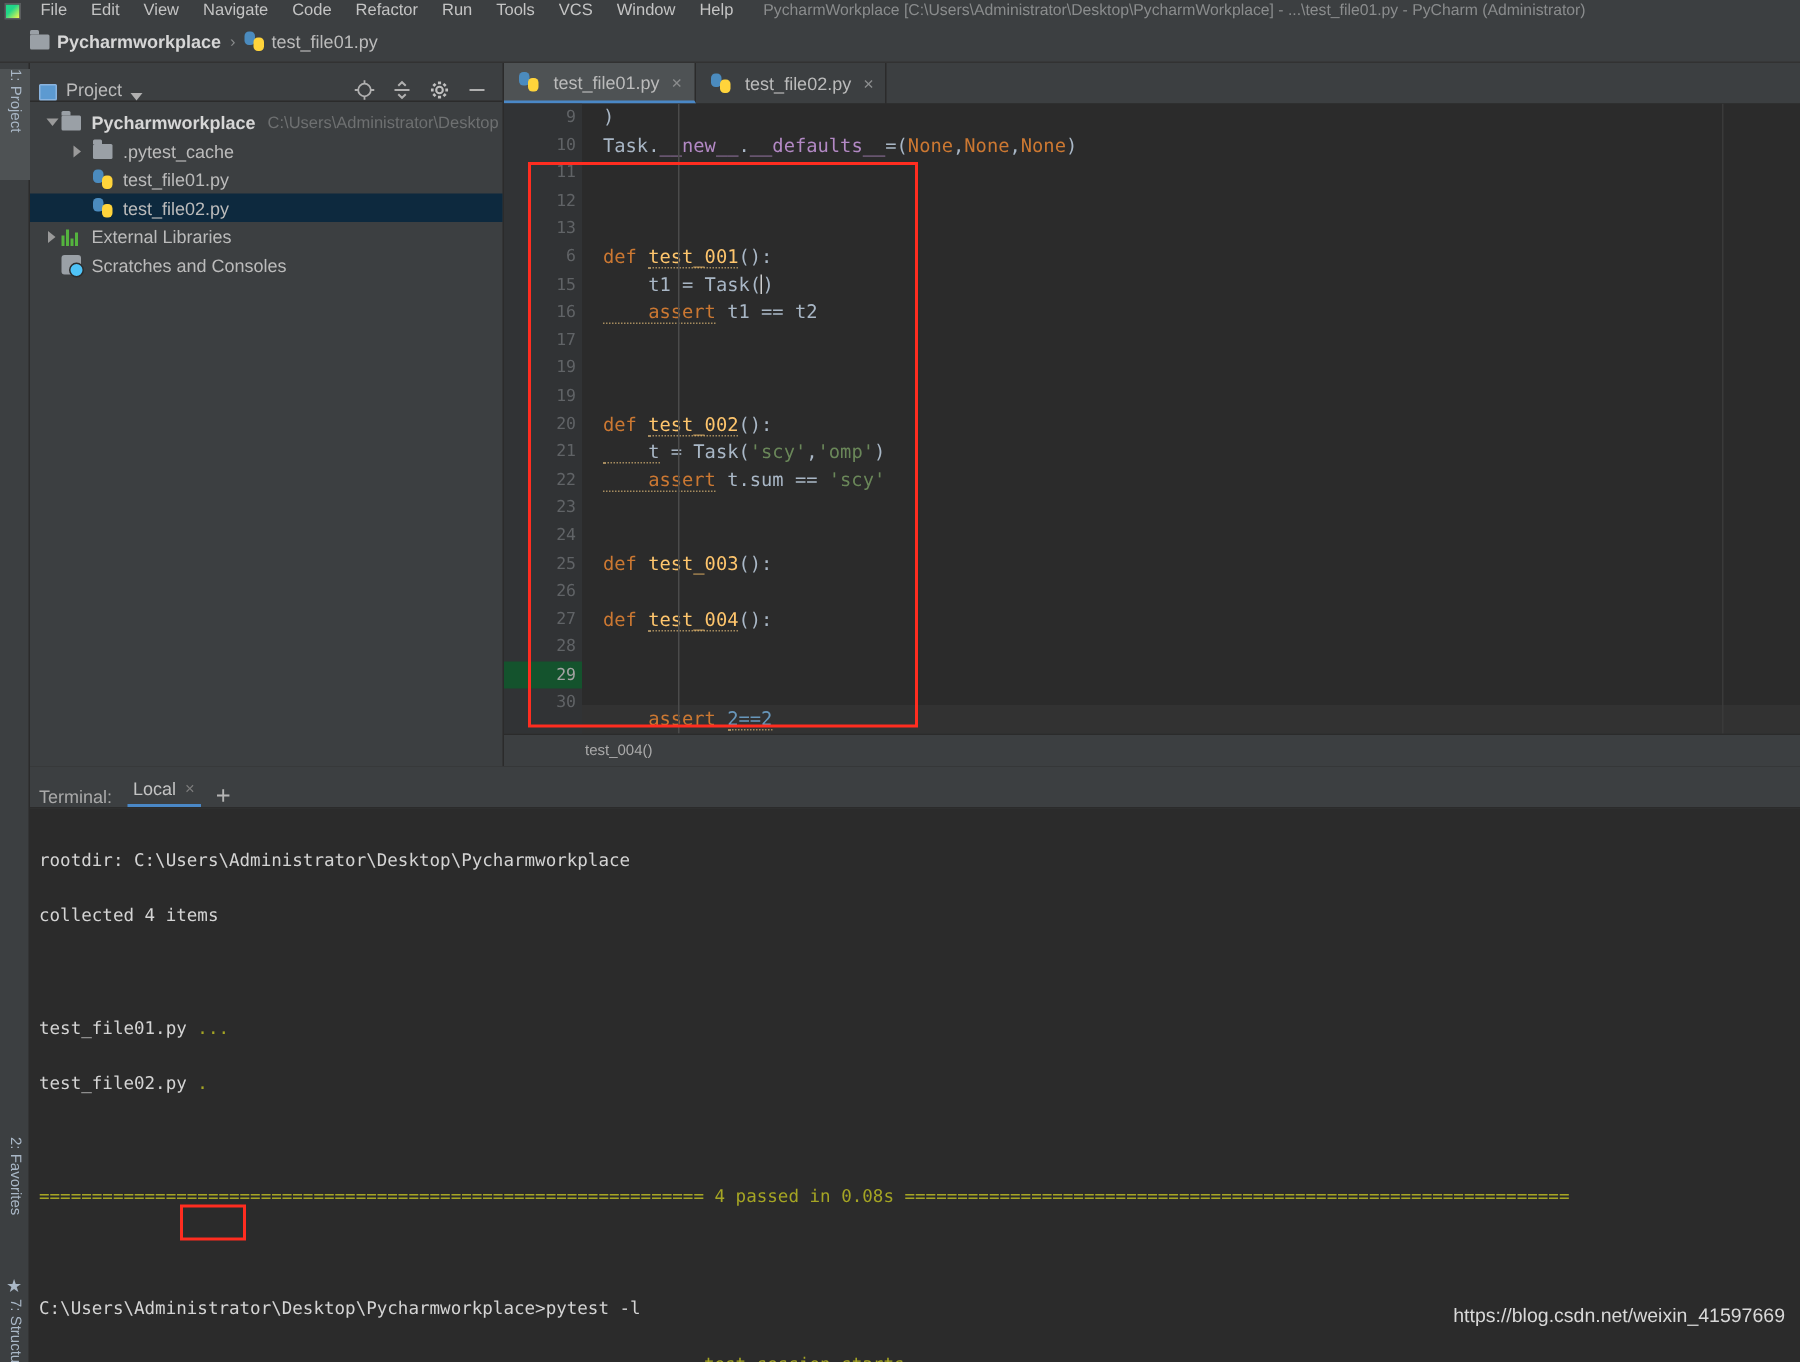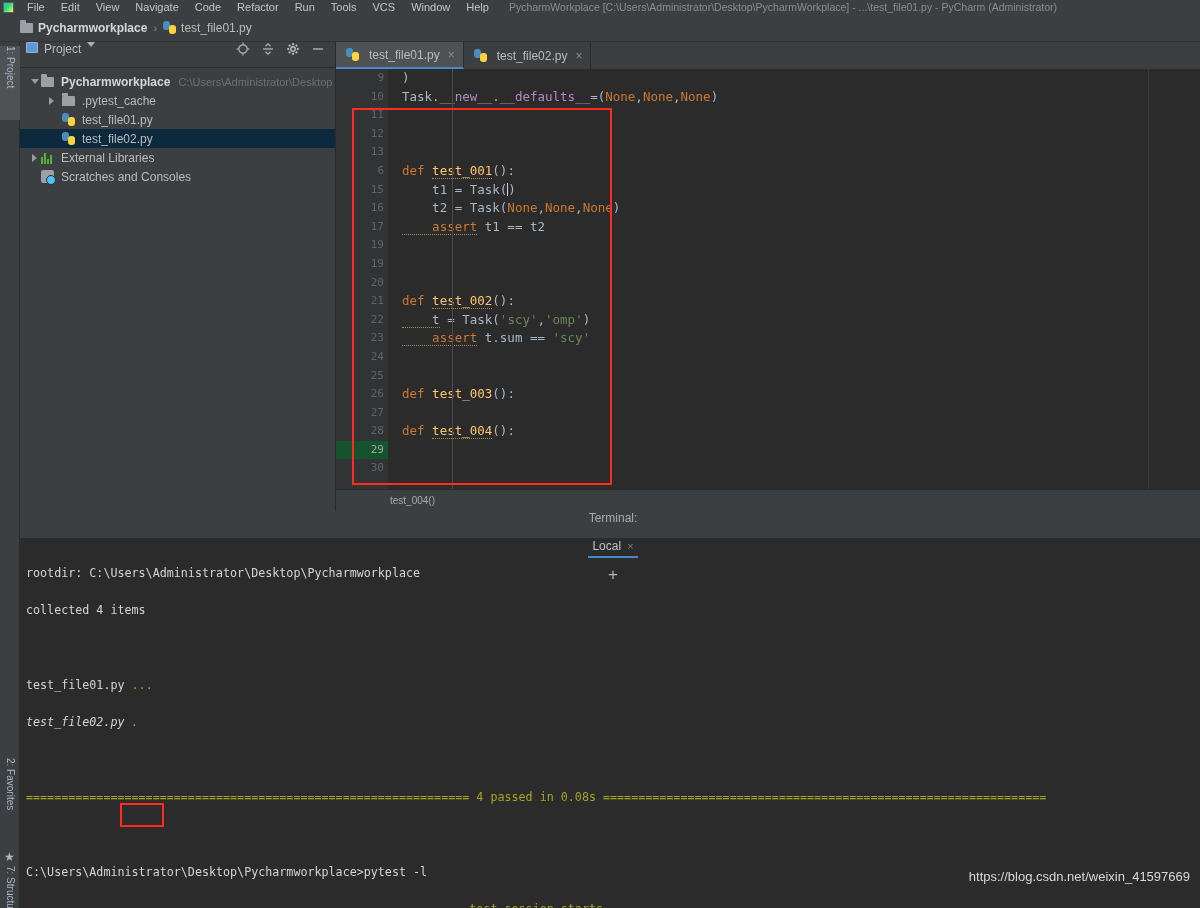--- a/index.html
+++ b/index.html
@@ -68,21 +68,21 @@
     display: flex; align-items: center; gap: 4px;
   }
   .vlabel.sel { background: #4e5254; }
 
   
   .projpanel {
     position: absolute; left: 20px; top: 42px; width: 316px; height: 469px;
     background: #3c3f41; border-right: 1px solid #2b2b2b;
   }
   .proj-header {
-    height: 26px; display: flex; align-items: flex-start; padding: 0 6px;
+    height: 26px; display: flex; align-items: flex-end; padding: 0 6px;
     border-bottom: 1px solid #2b2b2b;
   }
   .proj-title { color: #bbbbbb; font-size: 12px; margin-left: 6px; }
   .ic-panel {
     width: 12px; height: 11px; background: #5c9ad1; border: 1px solid #8ab4df;
     border-radius: 1px;
   }
   .chev-down {
     width: 0; height: 0; margin-left: 6px;
     border-left: 4px solid transparent; border-right: 4px solid transparent;
@@ -163,22 +163,22 @@
     display: flex; align-items: center; padding-left: 54px;
     border-top: 1px solid #2b2b2b;
   }
 
   
   .annot { position: absolute; border: 2px solid #ff2d20; pointer-events: none; }
 
   
   .terminal { position: absolute; left: 20px; top: 511px; width: 1180px; height: 397px; background: #2b2b2b; }
   .term-header {
-    height: 28px; background: #3c3f41; display: flex; align-items: center;
-    padding-left: 6px; gap: 10px; border-bottom: 1px solid #2b2b2b; flex-direction: column;
+    height: 28px; background: #3c3f41; display: flex; align-items: flex-end;
+    padding-left: 6px; gap: 10px; border-bottom: 1px solid #2b2b2b;
   }
   .term-label { color: #a9a9a9; font-size: 12px; }
   .term-tab {
     color: #c3c3c3; font-size: 12px; padding: 4px 4px 3px 4px;
     border-bottom: 2px solid #4a88c7; display: flex; align-items: center; gap: 6px;
   }
   .term-tab .x { color: #7d7d7d; font-size: 11px; }
   .term-plus { color: #b5b5b5; font-size: 17px; line-height: 14px; }
   .term-body {
     padding: 6px 0 0 6px; font-family: "DejaVu Sans Mono", monospace;
@@ -384,21 +384,20 @@
         <div class="indent-guide"></div>
         <div class="margin-guide"></div>
 
         <div class="cline"><span class="p">)</span></div>
         <div class="cline"><span class="p">Task.</span><span class="m">__new__</span><span class="p">.</span><span class="m">__defaults__</span><span class="p">=(</span><span class="k">None</span><span class="p">,</span><span class="k">None</span><span class="p">,</span><span class="k">None</span><span class="p">)</span></div>
         <div class="cline"> </div>
         <div class="cline"> </div>
         <div class="cline"> </div>
         <div class="cline"><span class="k">def </span><span class="fn err">test_001</span><span class="p">():</span></div>
         <div class="cline"><span class="p">    t1 = Task(</span><span class="caret"></span><span class="p">)</span></div>
-        <div class="cline"><span class="p">    t2 = Task(</span><span class="k">None</span><span class="p">,</span><span class="k">None</span><span class="p">,</span><span class="k">None</span><span class="p">)</span></div>
         <div class="cline"><span class="k err">    assert</span><span class="p"> t1 == t2</span></div>
         <div class="cline"> </div>
         <div class="cline"> </div>
         <div class="cline"> </div>
         <div class="cline"><span class="k">def </span><span class="fn err">test_002</span><span class="p">():</span></div>
         <div class="cline"><span class="p err">    t</span><span class="p"> = Task(</span><span class="s">'scy'</span><span class="p">,</span><span class="s">'omp'</span><span class="p">)</span></div>
         <div class="cline"><span class="k err">    assert</span><span class="p"> t.sum == </span><span class="s">'scy'</span></div>
         <div class="cline"> </div>
         <div class="cline"> </div>
         <div class="cline"><span class="k">def </span><span class="fn">test_003</span><span class="p">():</span></div>
@@ -423,21 +422,21 @@
         <span class="x">×</span>
       </span>
       <span class="term-plus">+</span>
     </div>
 
     <div class="term-body">
 <span class="t-white" style="display: block; min-height: 18.7px;">rootdir: C:\Users\Administrator\Desktop\Pycharmworkplace</span>
 <span class="t-white" style="display: block; min-height: 18.7px;">collected 4 items</span>
 <span style="display: block; min-height: 18.7px;"></span>
 <span class="t-white" style="display: block; min-height: 18.7px;">test_file01.py <span class="t-dot">...</span></span>
-<span class="t-white" style="display: block; min-height: 18.7px; font-style: italic;">test_file02.py <span class="t-dot">.</span></span>
+<span class="t-white" style="display: block; min-height: 18.7px;">test_file02.py <span class="t-dot">.</span></span>
 <span style="display: block; min-height: 18.7px;"></span>
 <span class="t-eq" style="display: block; min-height: 18.7px;">=============================================================== 4 passed in 0.08s ===============================================================</span>
 <span style="display: block; min-height: 18.7px;"></span>
 <span class="t-white" style="display: block; min-height: 18.7px;">C:\Users\Administrator\Desktop\Pycharmworkplace&gt;pytest -l</span>
 <span class="t-eq" style="display: block; min-height: 18.7px;">============================================================== test session starts ===============================================================</span>
 
 
 
 
 

